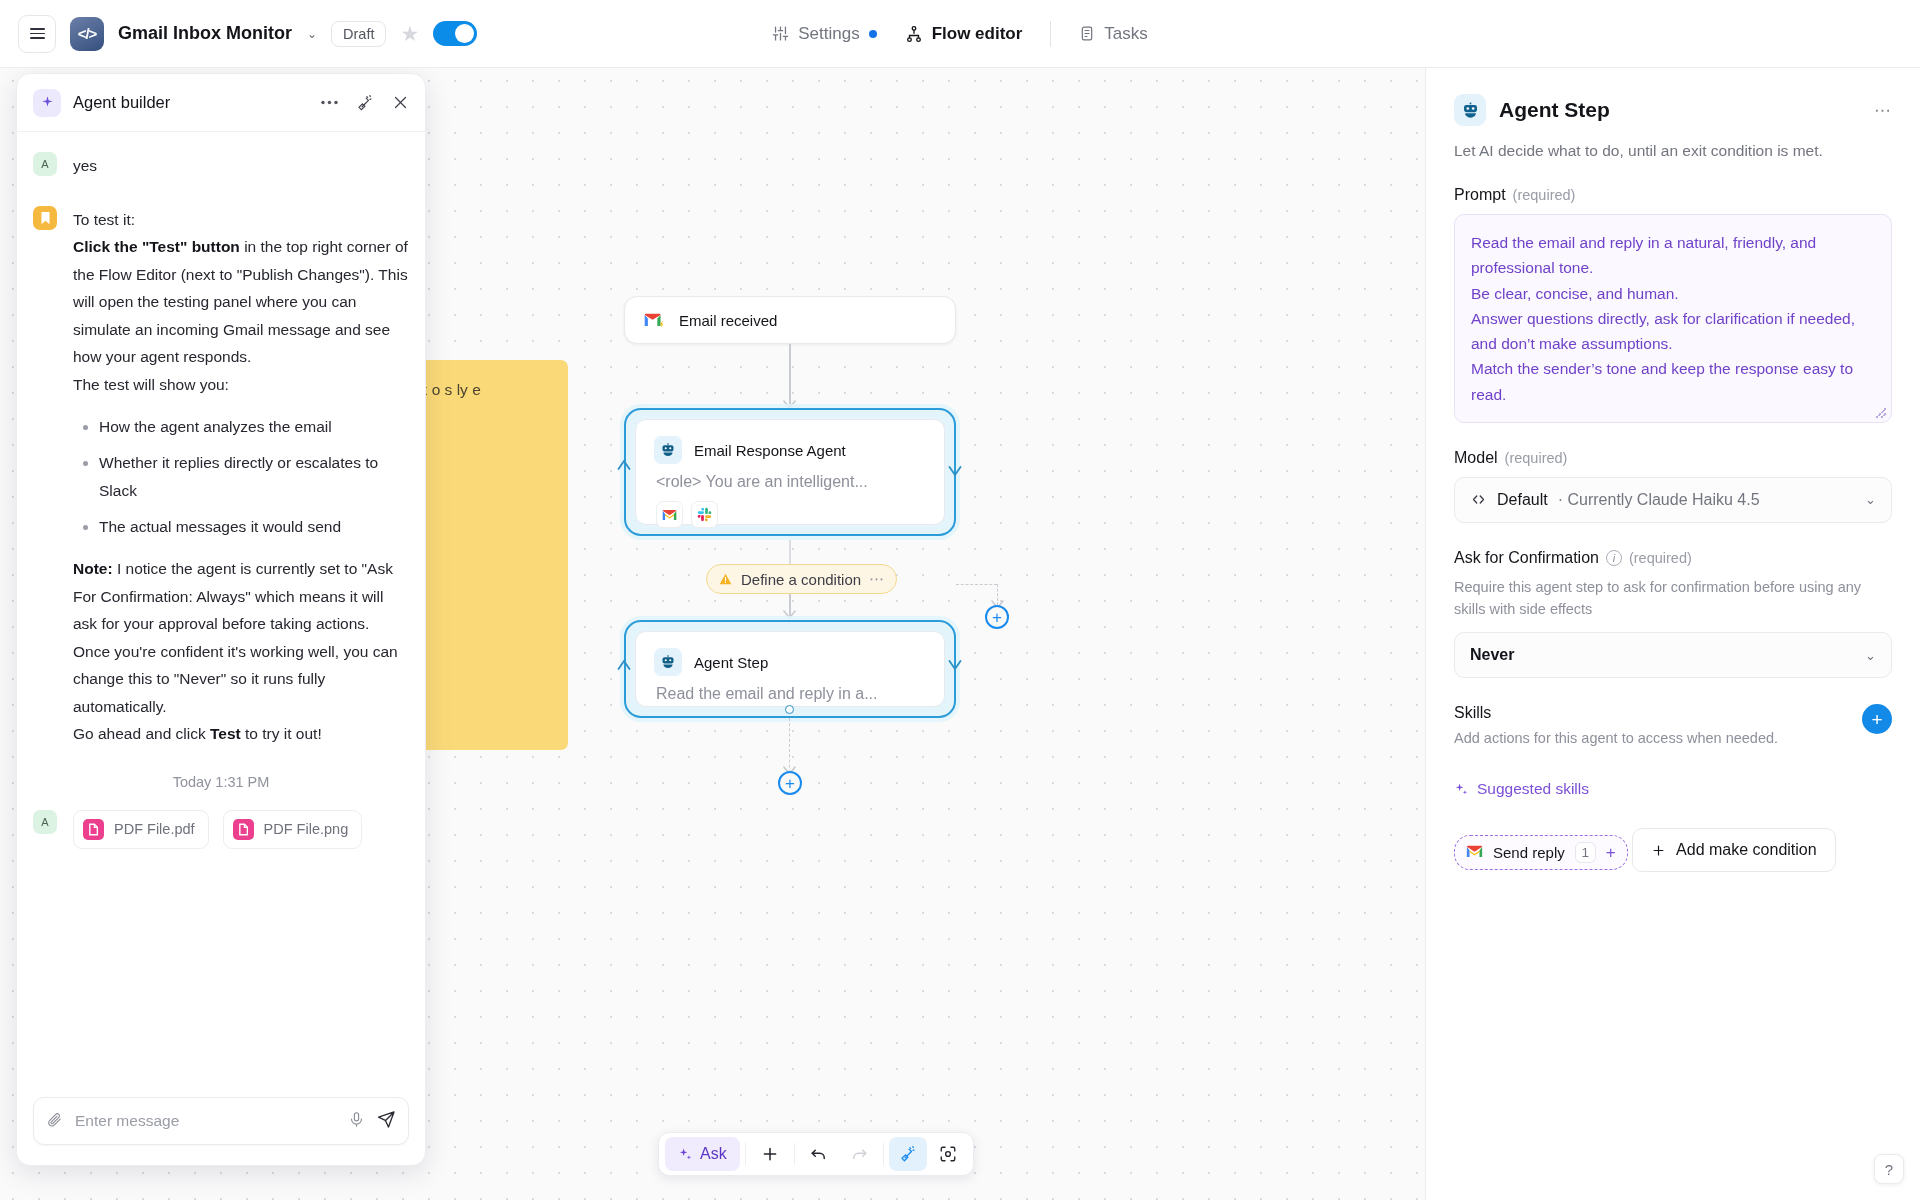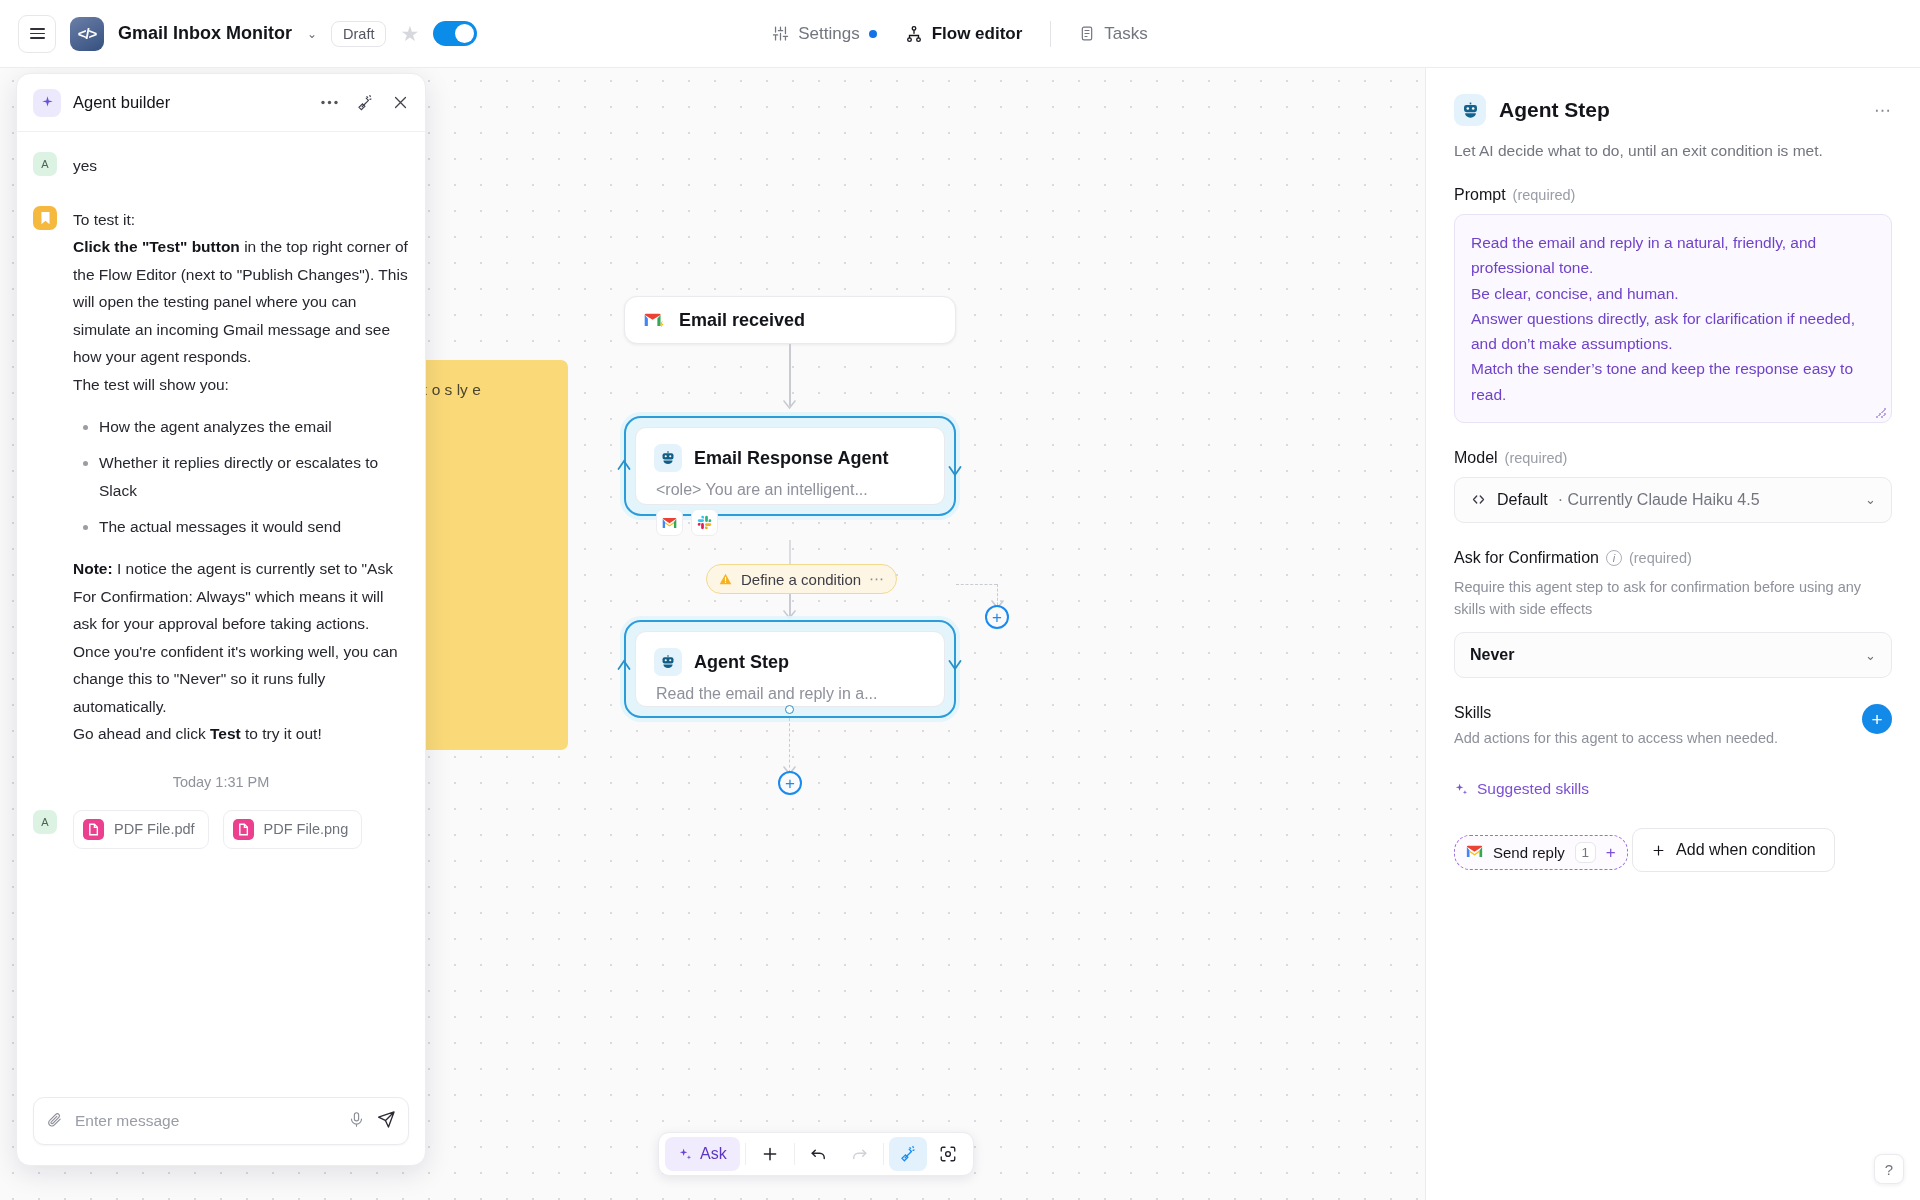--- a/index.html
+++ b/index.html
@@ -81,21 +81,21 @@
     background: #fada78; border-radius: 7px;
     font-size: 15.5px; color: #4c4530; padding: 16px 18px; line-height: 1.75;
   }
   
   .node {
     position: absolute; background: #fff; border: 1px solid #e9e9ee;
     border-radius: 13px; box-shadow: 0 1px 3px rgba(22,24,38,.07);
   }
   .node-trigger { left: 624px; top: 228px; width: 332px; height: 48px;
     display: flex; align-items: center; gap: 12px; padding: 0 18px; }
-  .node-title { font-size: 18px; color: #14151a; font-weight: 700; }
+  .node-title { font-size: 15px; color: #14151a; font-weight: 400; }
   .gmail-ic { width: 24px; height: 19px; position: relative; display:block; }
   .sel-wrap {
     position: absolute; border: 2px solid #2b9cd8; border-radius: 17px;
     background: #e4f4fb; box-shadow: 0 0 0 4px rgba(225,243,251,.85);
   }
   .sel-inner {
     position: absolute; left: 9px; top: 9px; right: 9px; bottom: 9px;
     background: #fff; border: 1px solid #e9e9ee; border-radius: 11px;
   }
   .agentnode-head { display: flex; align-items: center; gap: 12px; padding: 16px 18px 0 18px; }
@@ -332,21 +332,21 @@
       <path d="M24.5 12.4l-3.3 4.6h2.2l-1.2 4 3.6-5h-2.3l1.3-3.6z" fill="#f5b400"></path>
     </svg>
     <span class="node-title">Email received</span>
   </div>
 
   <div class="edge" style="left:789px;top:276px;width:1.6px;height:62px;"></div>
   <svg style="position:absolute;left:783px;top:332px;" width="13" height="11" viewBox="0 0 13 11">
       <path d="M1 1l5.5 7L12 1" fill="none" stroke="#c9cbd2" stroke-width="1.6" stroke-linecap="round"></path>
     </svg>
 
-  <div class="sel-wrap" style="left:624px;top:340px;width:332px;height:100px;margin-top:8px;">
+  <div class="sel-wrap" style="left:624px;top:340px;width:332px;height:128px;">
     <div class="sel-inner">
       <div class="agentnode-head">
         <span class="robot-ic">
           <svg width="16" height="16" viewBox="0 0 24 24" fill="#115e86">
             <path d="M11 2h2v2.2h-2z"></path>
               <rect x="3.8" y="5" width="16.4" height="9.2" rx="3"></rect>
             <path d="M5.2 15.6h13.6c0 3.1-3 5.4-6.8 5.4s-6.8-2.3-6.8-5.4z"></path>
             <circle cx="8.6" cy="9.4" r="1.6" fill="#fff"></circle>
               <circle cx="15.4" cy="9.4" r="1.6" fill="#fff"></circle>
           </svg>
@@ -625,21 +625,21 @@
     </span>
     <span class="sugg-name">Send reply</span>
     <span class="cnt-box">1</span>
     <span class="chip-plus">+</span>
   </div>
 
   <div class="exit-btn">
     <svg width="15" height="15" viewBox="0 0 24 24" fill="none" stroke="#14151a" stroke-width="1.9" stroke-linecap="round">
         <path d="M12 5v14M5 12h14"></path>
       </svg>
-    <span>Add when condition</span>
+    <span>Add make condition</span>
   </div>
 </div>
 
 <div class="toolbar">
   <div class="tb-btn tb-ask">
     <svg width="15" height="15" viewBox="0 0 24 24" fill="#6b42d8">
       <path d="M9 2.5l1.4 4.6 4.6 1.4-4.6 1.4L9 14.5l-1.4-4.6L3 8.5l4.6-1.4z"></path>
       <path d="M17.5 13l.8 2.7 2.7.8-2.7.8-.8 2.7-.8-2.7-2.7-.8 2.7-.8z"></path>
     </svg>
     <span>Ask</span>

